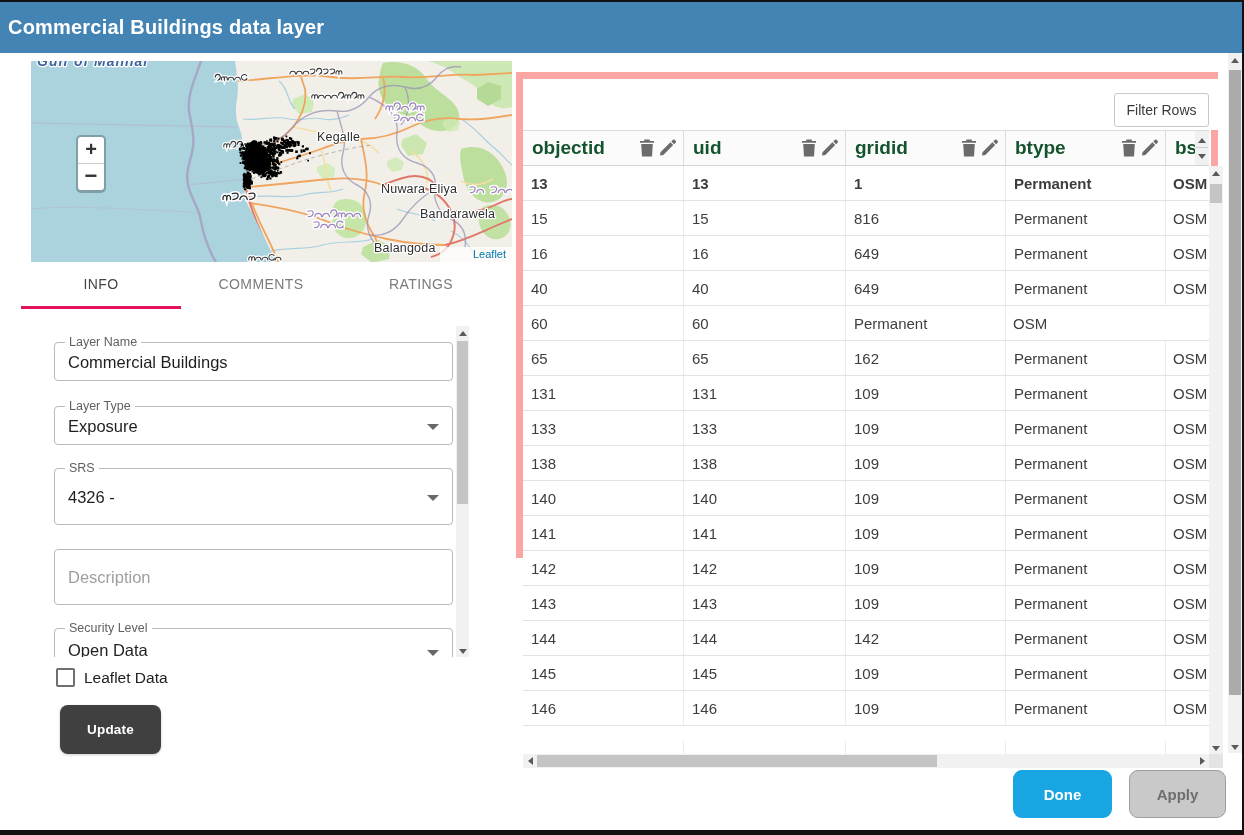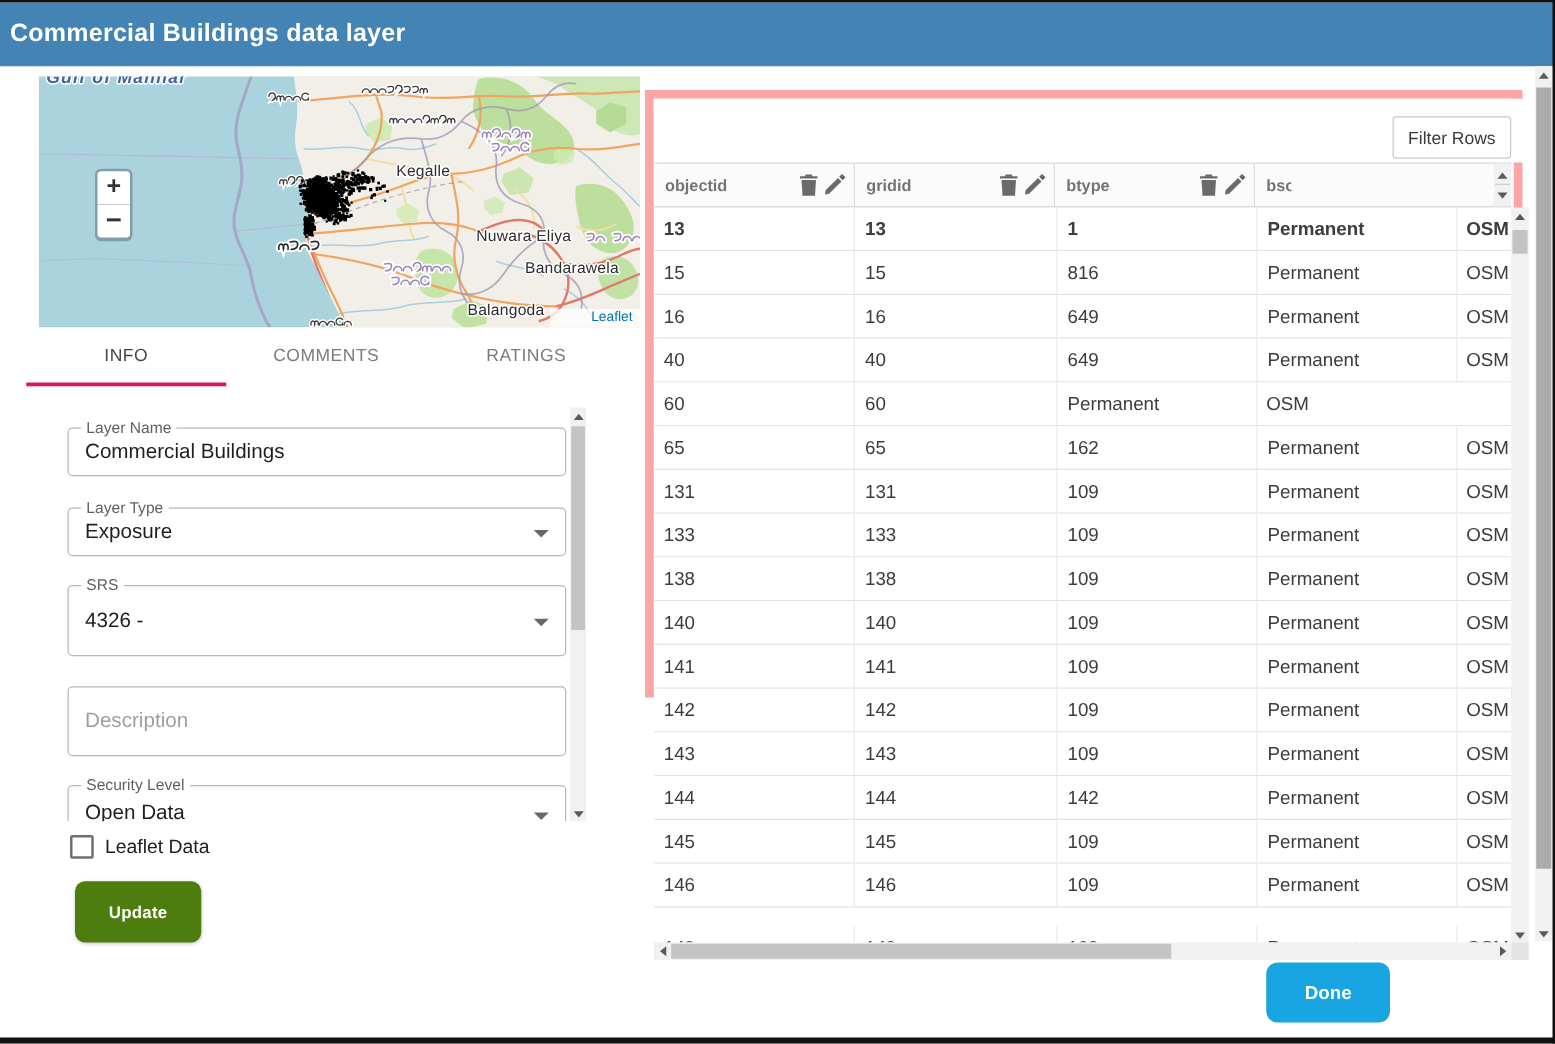--- a/index.html
+++ b/index.html
@@ -63,36 +63,36 @@
   .sb-tri.t-right { margin:-4px 0 0 -3px; border-top:4px solid transparent; border-bottom:4px solid transparent; border-left:5px solid #5a5a5a; }
   .sb-thumb { position:absolute; background:#c4c4c4; }
   .form-sbar  { left:456px; top:326px; width:13px; height:331px; }
   .form-sbar .sb-thumb { left:1px; right:1px; width:11px; top:15px; height:163px; }
 
   
   .cbrow { left:56px; top:668px; width:300px; height:20px; }
   .cbox { position:absolute; left:0; top:0; width:19px; height:19px; border:2px solid #6f6f6f;
     border-radius:2px; background:#fff; cursor:pointer; }
   .cblabel { position:absolute; left:28px; top:1px; font-size:15.5px; color:#212121; }
-  .btn-update { left:60px; top:705px; width:101px; height:49px; background:#4d7c0f; border:none;
+  .btn-update { left:60px; top:705px; width:101px; height:49px; background:#404040; border:none;
     border-radius:8px; color:#fff; font-size:13.5px; font-weight:bold; font-family:inherit;
     cursor:pointer; box-shadow:0 1px 3px rgba(0,0,0,0.2); letter-spacing:0.2px; }
 
   
   .tablepanel { left:516px; top:57px; width:702px; height:486px; border:7px solid #fca5a5;
     background:#fff;margin-top:15px; }
   .ttoolbar { position:absolute; left:0; top:0; width:700px; height:51px; background:#fff; }
   .btn-filter { position:absolute; left:591px; top:14px; width:95px; height:34px; background:#fff;
     border:1px solid #c9c9c9; border-radius:3px; font-size:14px; color:#3a3a3a;
     font-family:inherit; cursor:pointer; }
   .thead { position:absolute; left:0; top:51px; width:686px; height:36px; background:#fbfbfb;
     border-top:1px solid #dcdcdc; border-bottom:1px solid #d4d4d4; display:flex; }
   .th { position:relative; height:100%; border-right:1px solid #dcdcdc; display:flex;
     align-items:center; overflow:hidden; }
-  .th .th-label { font-size:13px; font-weight:bold; color:#737373; margin-left:9px;
+  .th .th-label { font-size:19px; font-weight:bold; color:#14532d; margin-left:9px;
     white-space:nowrap; }
   .th .th-icons { position:absolute; right:7px; top:50%; transform:translateY(-50%);
     display:flex; gap:4px; }
   .th .th-icons svg { display:block; cursor:pointer; }
   .th.last { border-right:none; }
   .mini-sb { position:absolute; left:672px; top:52px; width:14px; height:34px; background:#f1f1f1; }
   .mini-sb .half { position:absolute; left:0; width:100%; height:16px; }
   .mini-sb .half.b { top:17px; }
   .mini-sb .div { position:absolute; left:1px; right:1px; top:16px; height:1px; background:#cfcfcf; }
   .tbody { position:absolute; left:0; top:87px; width:686px; height:588px; overflow:hidden; }
@@ -1937,20 +1937,31 @@
           <span class="th-label">objectid</span>
           <span class="th-icons">
             <svg width="16" height="18" viewBox="0 0 16 18">
               <path fill="#6b6b6b" d="M5.5,0.5 L10.5,0.5 L11,2 L15,2 L15,3.8 L1,3.8 L1,2 L5,2 Z M2.2,5 L13.8,5 L13,17.5 L3,17.5 Z"></path>
             </svg>
             <svg width="17" height="18" viewBox="0 0 17 18">
               <path fill="#6b6b6b" d="M1.5,13.2 L11.4,3.3 L14.2,6.1 L4.3,16 L1,16.5 Z M12.3,2.4 L14,0.7 C14.4,0.3 15,0.3 15.4,0.7 L16.8,2.1 C17.2,2.5 17.2,3.1 16.8,3.5 L15.1,5.2 Z"></path>
             </svg>
           </span>
         </div>
+        <div class="th" style="width: 162px; flex: 0 0 162px;">
+          <span class="th-label">uid</span>
+          <span class="th-icons">
+            <svg width="16" height="18" viewBox="0 0 16 18">
+              <path fill="#6b6b6b" d="M5.5,0.5 L10.5,0.5 L11,2 L15,2 L15,3.8 L1,3.8 L1,2 L5,2 Z M2.2,5 L13.8,5 L13,17.5 L3,17.5 Z"></path>
+            </svg>
+            <svg width="17" height="18" viewBox="0 0 17 18">
+              <path fill="#6b6b6b" d="M1.5,13.2 L11.4,3.3 L14.2,6.1 L4.3,16 L1,16.5 Z M12.3,2.4 L14,0.7 C14.4,0.3 15,0.3 15.4,0.7 L16.8,2.1 C17.2,2.5 17.2,3.1 16.8,3.5 L15.1,5.2 Z"></path>
+            </svg>
+          </span>
+        </div>
         <div class="th" style="width: 160px; flex: 0 0 160px;">
           <span class="th-label">gridid</span>
           <span class="th-icons">
             <svg width="16" height="18" viewBox="0 0 16 18">
               <path fill="#6b6b6b" d="M5.5,0.5 L10.5,0.5 L11,2 L15,2 L15,3.8 L1,3.8 L1,2 L5,2 Z M2.2,5 L13.8,5 L13,17.5 L3,17.5 Z"></path>
             </svg>
             <svg width="17" height="18" viewBox="0 0 17 18">
               <path fill="#6b6b6b" d="M1.5,13.2 L11.4,3.3 L14.2,6.1 L4.3,16 L1,16.5 Z M12.3,2.4 L14,0.7 C14.4,0.3 15,0.3 15.4,0.7 L16.8,2.1 C17.2,2.5 17.2,3.1 16.8,3.5 L15.1,5.2 Z"></path>
             </svg>
           </span>
@@ -2124,17 +2135,18 @@
     <div class="sb-btn up">
         <i class="sb-tri t-up"></i>
       </div>
     <div class="sb-thumb"></div>
     <div class="sb-btn down">
         <i class="sb-tri t-down"></i>
       </div>
   </div>
 
   <button class="abs btn-done">Done</button>
+  <button class="abs btn-apply" disabled="">Apply</button>
 
   <div class="abs border-top"></div>
   <div class="abs border-bottom"></div>
   <div class="abs border-right"></div>
 </div>
 
 </body></html>

